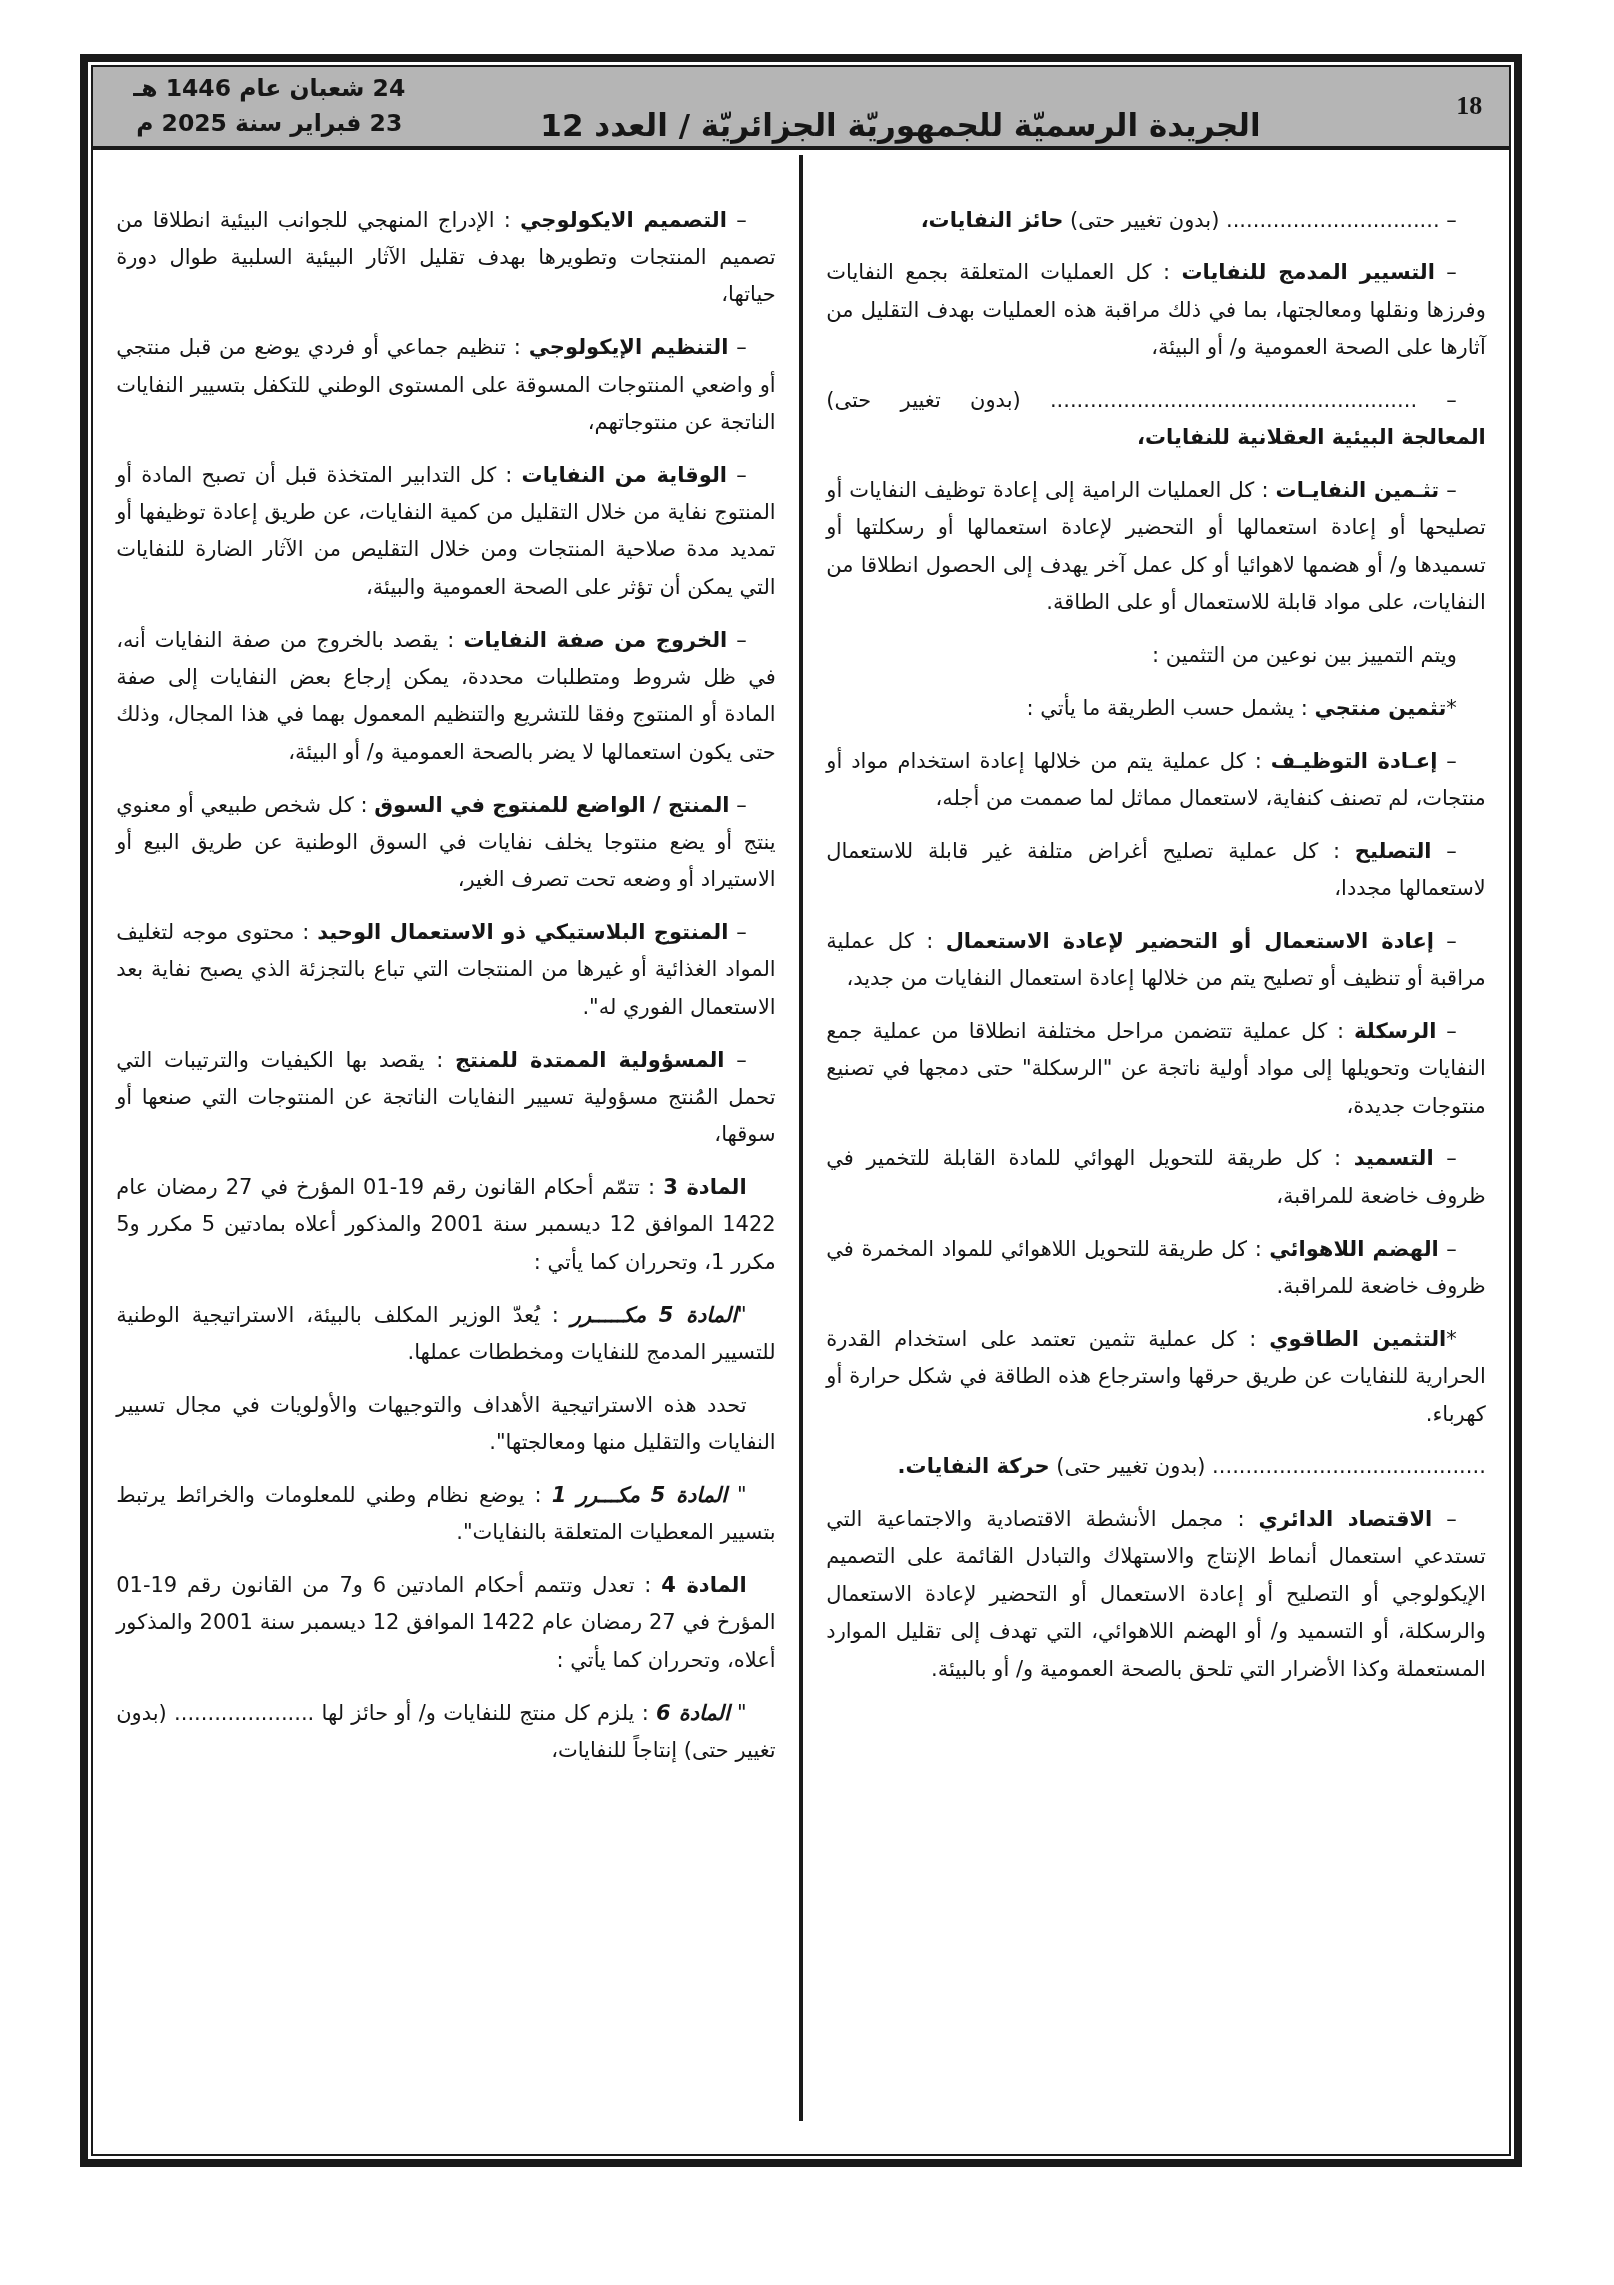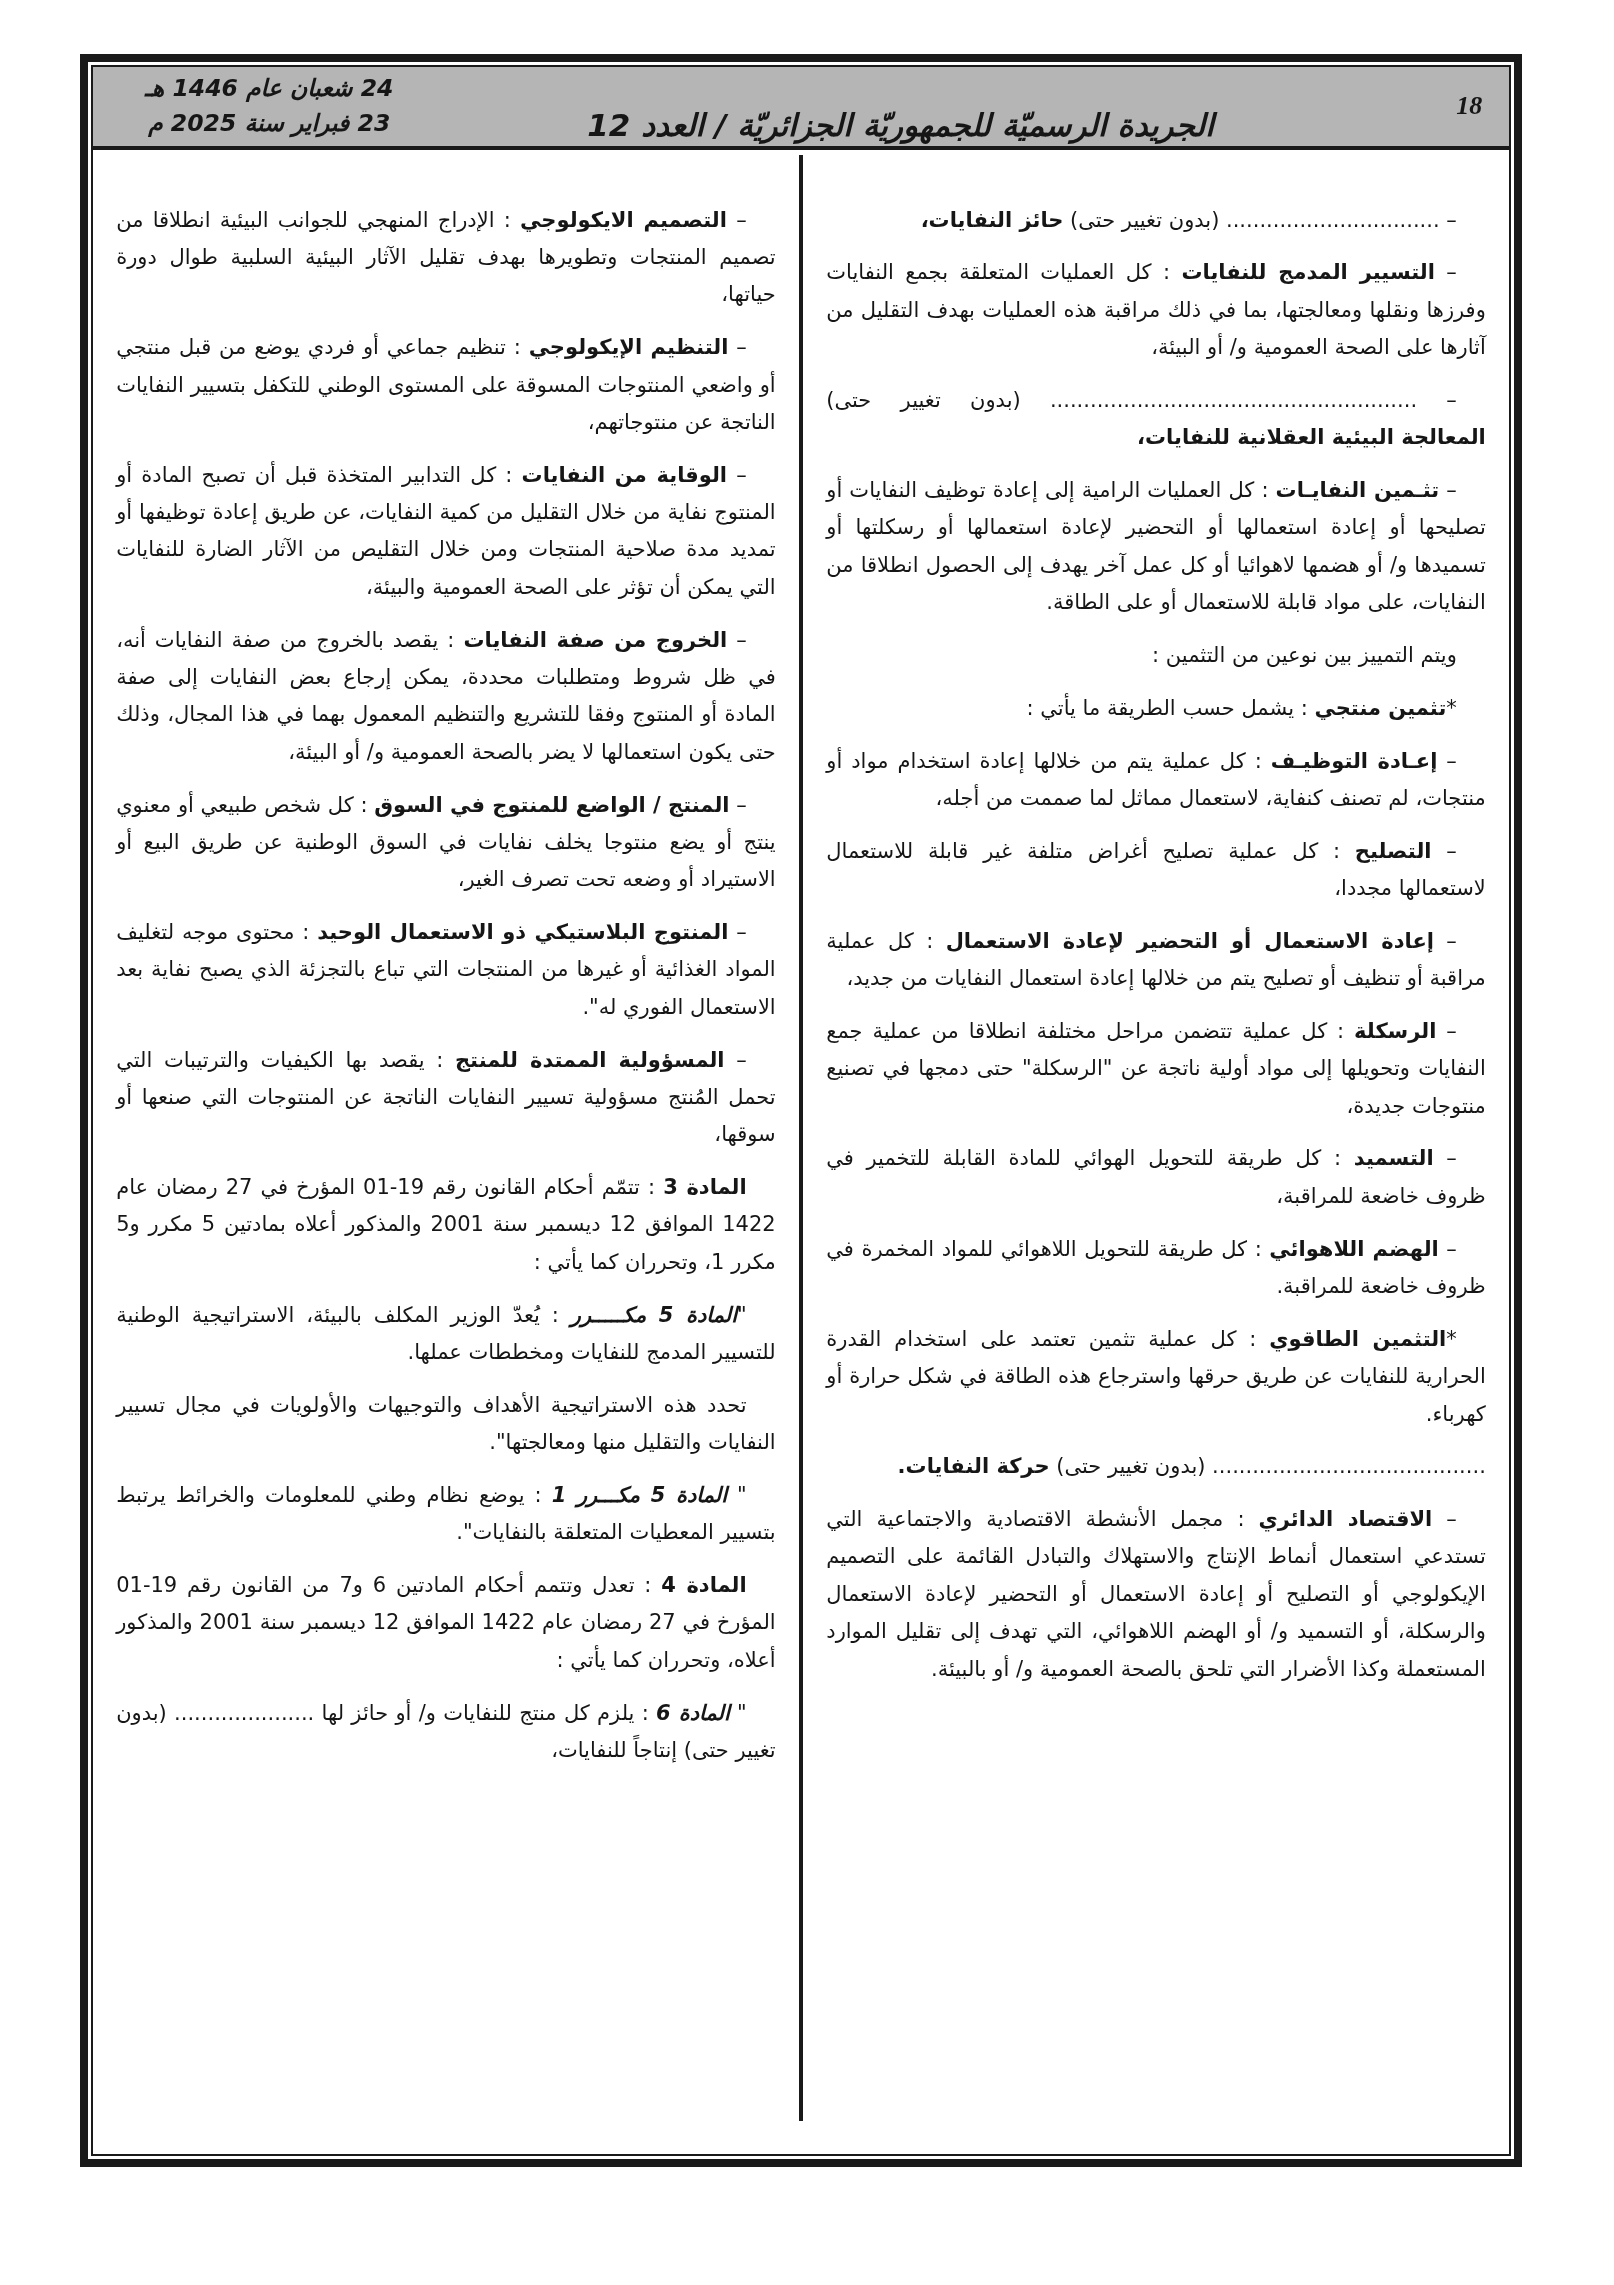--- a/index.html
+++ b/index.html
@@ -16,21 +16,21 @@
   .frame{
     position:absolute;left:80px;top:54px;width:1442px;height:2113px;
     border:8.1px solid var(--border);box-sizing:border-box;
   }
   .frame-inner{
     position:absolute;inset:2.7px;border:2.7px solid var(--border);
   }
   .masthead{
     position:absolute;top:0;left:0;right:0;height:83px;
     background:var(--header_bg);border-bottom:4.5px solid var(--border);
-    display:flex;align-items:center;padding:0 27px;box-sizing:border-box;font-style:italic;
+    display:flex;align-items:center;padding:0 27px;box-sizing:border-box;
   }
   .dates{
     direction:rtl;text-align:center;font-weight:bold;font-size:23.5px;line-height:1.5;
     width:299px;
   }
   .journal-title{
     flex:1;text-align:center;direction:rtl;font-weight:bold;font-size:31px;margin-top:38px;
   }
   .page-number{
     width:100px;text-align:right;font-family:"Liberation Serif","DejaVu Serif",serif;

